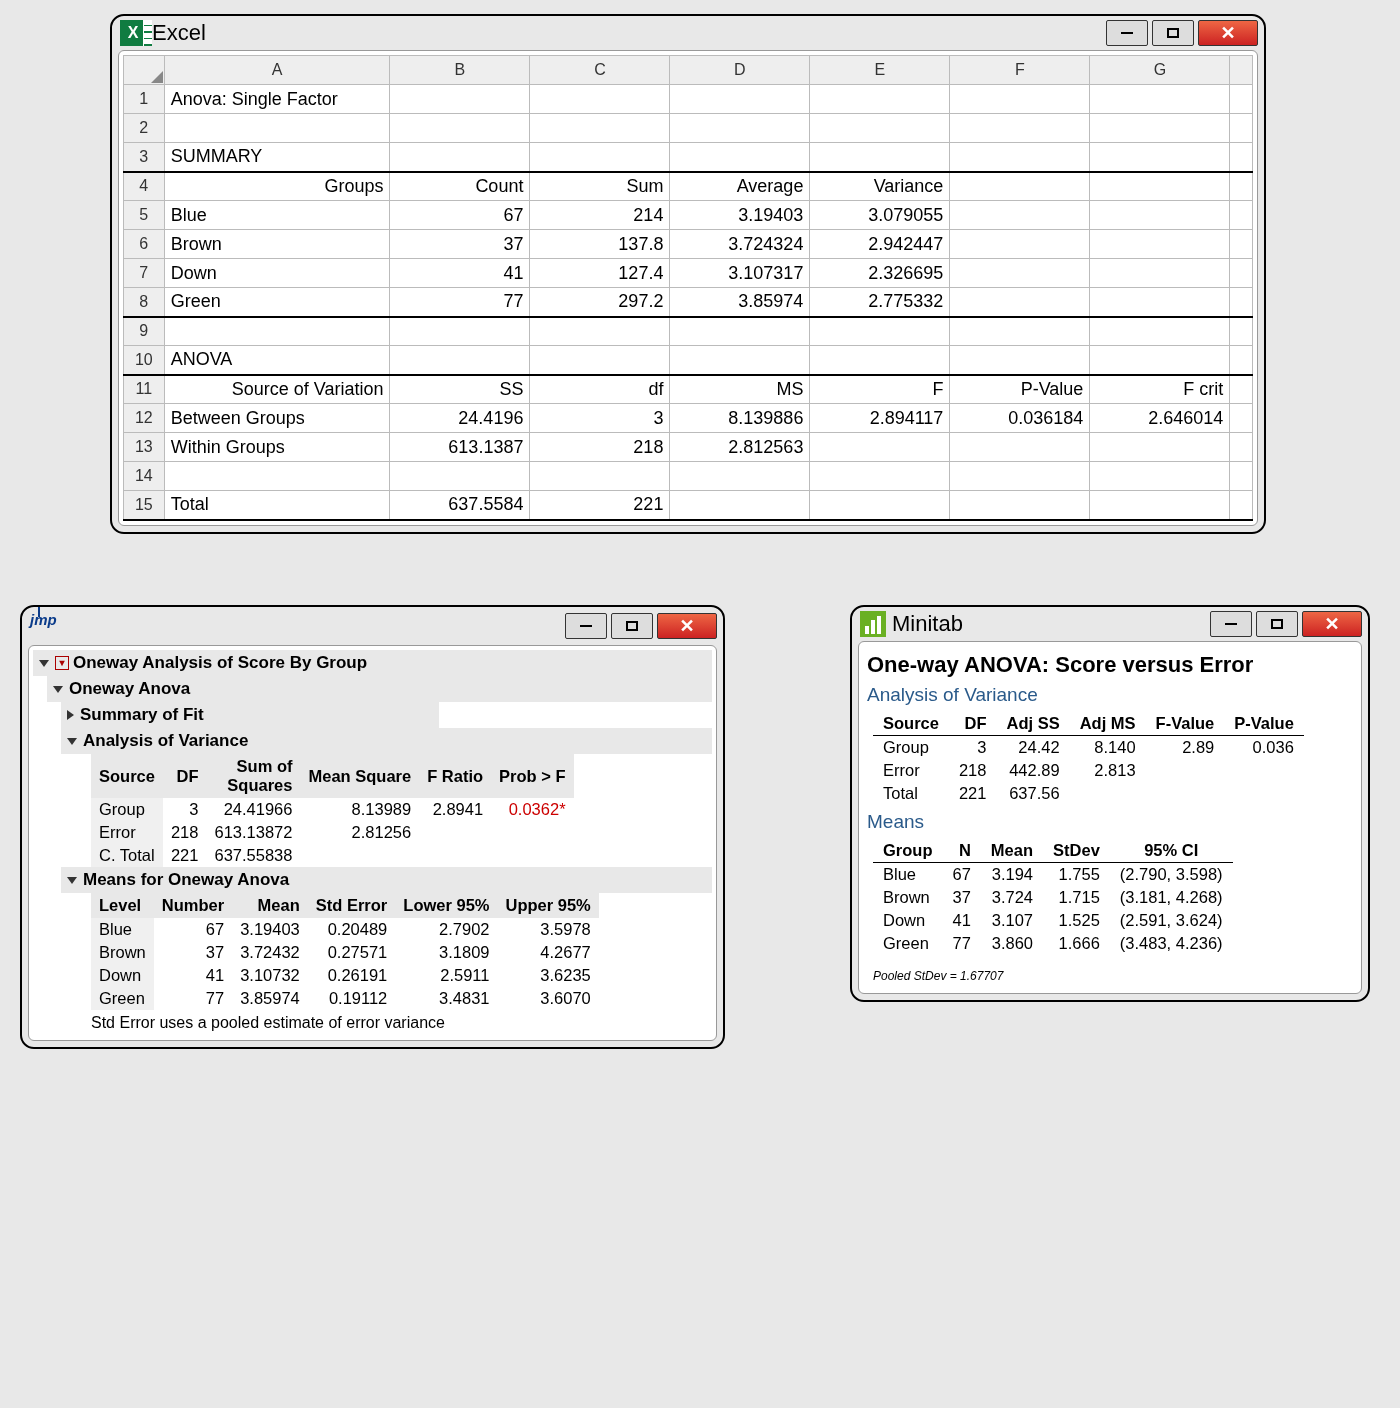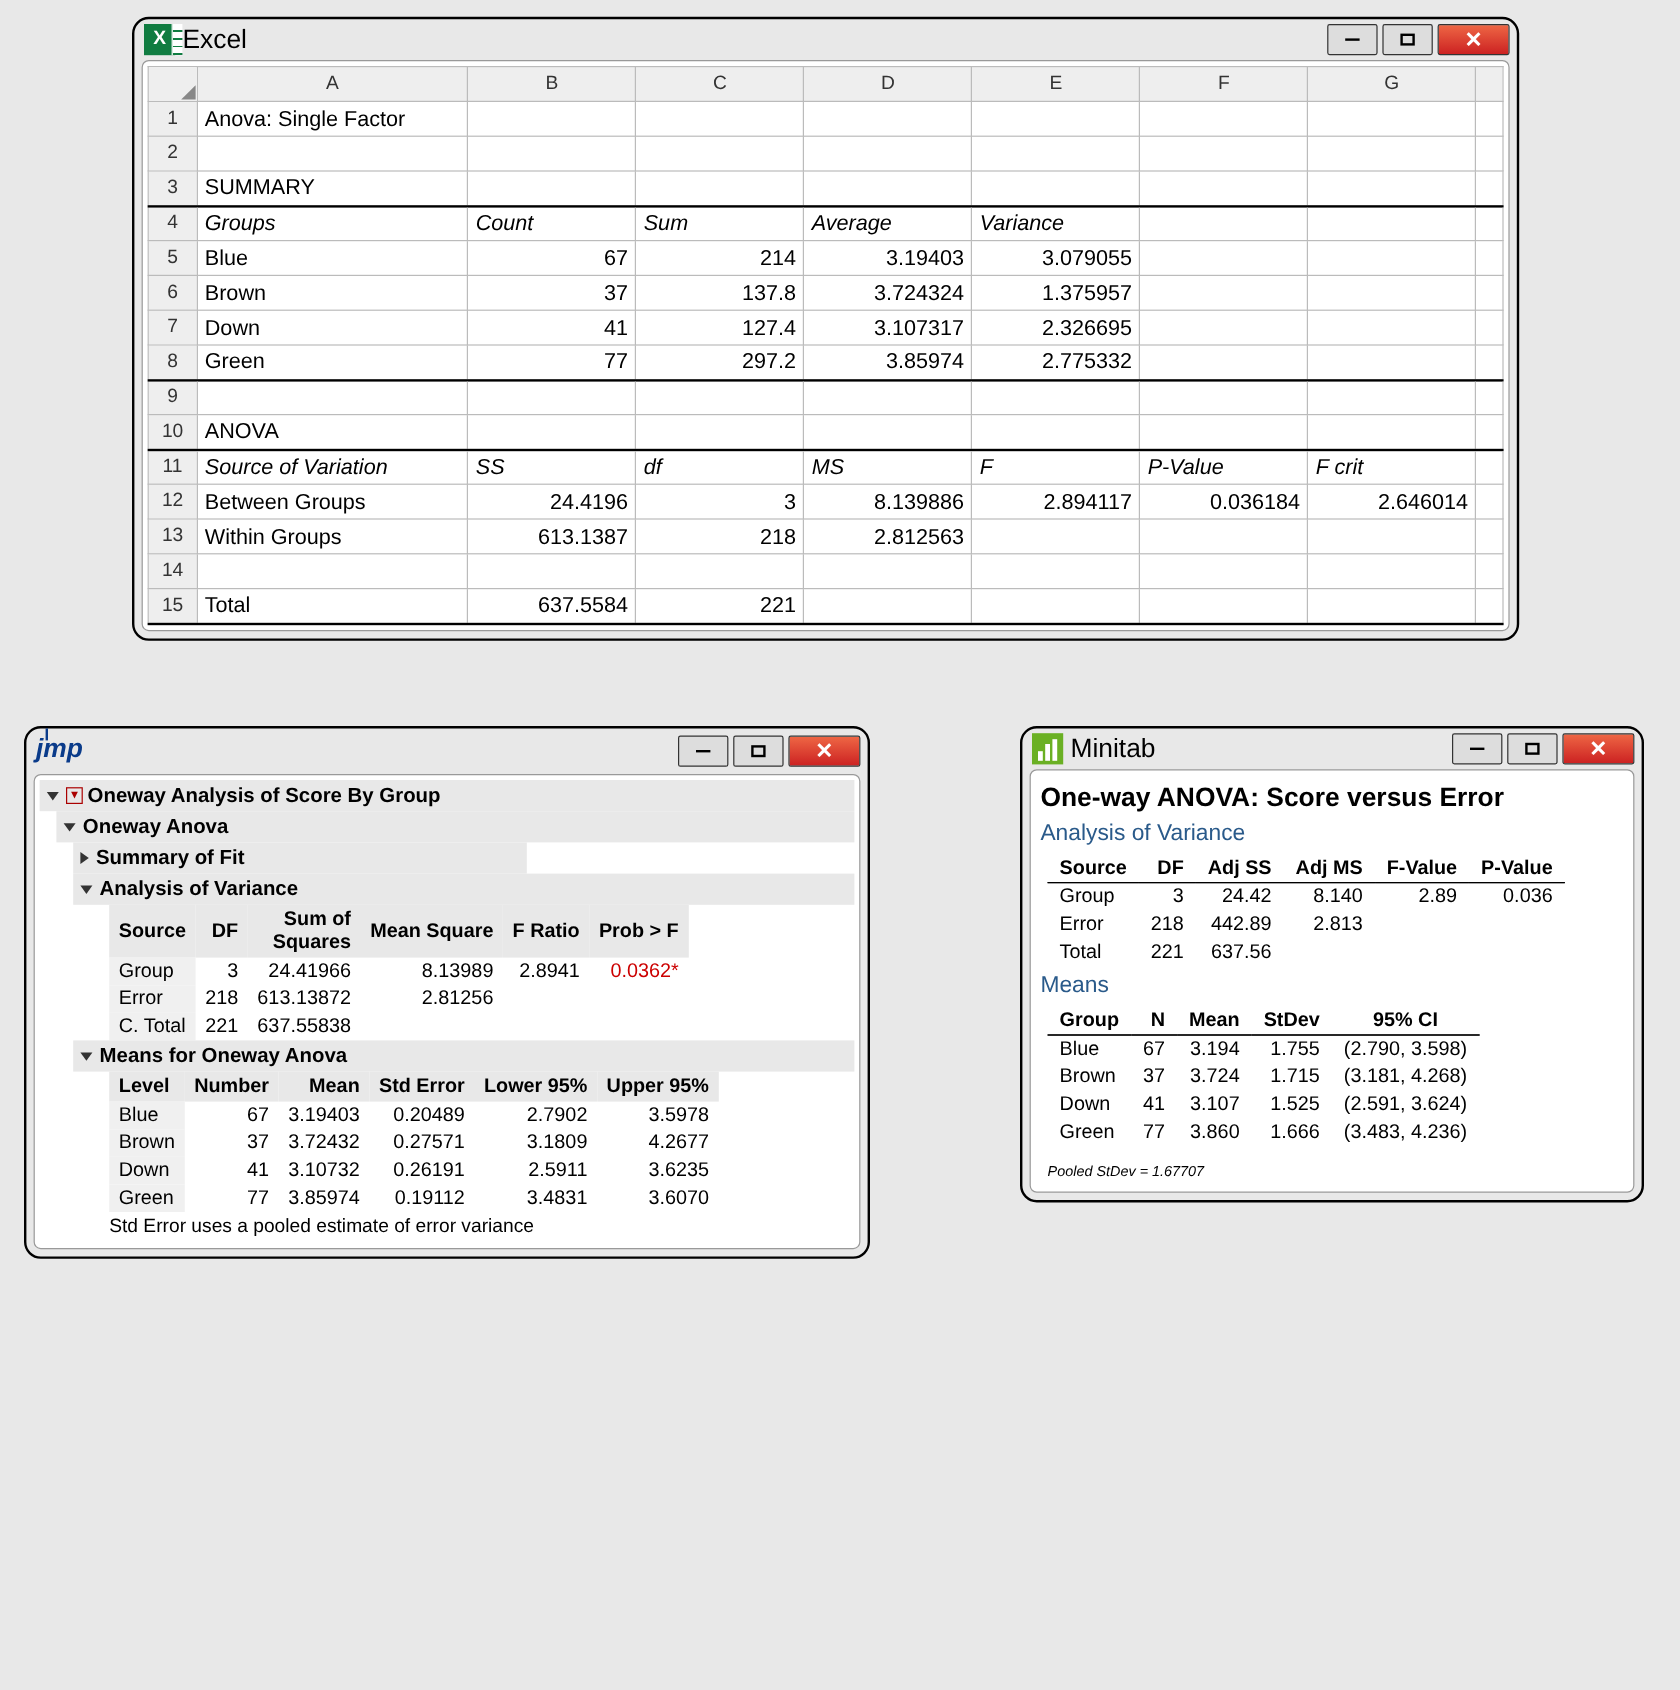--- a/index.html
+++ b/index.html
@@ -101,33 +101,33 @@
     background: #eee;
     position: relative;
   }
   .excel-grid .corner::after {
     content:'';
     position:absolute; right:1px; bottom:1px;
     border-left: 12px solid transparent;
     border-bottom: 12px solid #888;
   }
   .excel-grid .num { text-align: right; }
-  .excel-grid .ital { font-style: italic; text-align: left; }
+  .excel-grid .ital { text-align: right; }
   .excel-grid .topline td { border-top: 2px solid #000; }
   .excel-grid .botline td { border-bottom: 2px solid #000; }
   .col-a { width: 200px; }
   .col-b, .col-c, .col-d, .col-e, .col-f, .col-g { width: 124px; }
 
   
   #jmp { top: 605px; left: 20px; width: 705px; }
   .jmp-logo {
     width: 48px; height: 30px;
     font-style: italic;
     font-weight: bold;
-    font-size: 22px;
+    font-size: 15px;
     color: #0a3b8a;
     position: relative;
   }
   .jmp-logo::before {
     content: '';
     position: absolute;
     left: 8px; top: -4px;
     width: 2px; height: 10px;
     background: #0a3b8a;
   }
@@ -276,21 +276,21 @@
             <td></td>
             <td></td>
             <td></td>
           </tr>
           <tr>
             <td class="rowhead">6</td>
             <td>Brown</td>
             <td class="num">37</td>
             <td class="num">137.8</td>
             <td class="num">3.724324</td>
-            <td class="num">1.375957</td>
+            <td class="num">2.942447</td>
             <td></td>
             <td></td>
             <td></td>
           </tr>
           <tr>
             <td class="rowhead">7</td>
             <td>Down</td>
             <td class="num">41</td>
             <td class="num">127.4</td>
             <td class="num">3.107317</td>

